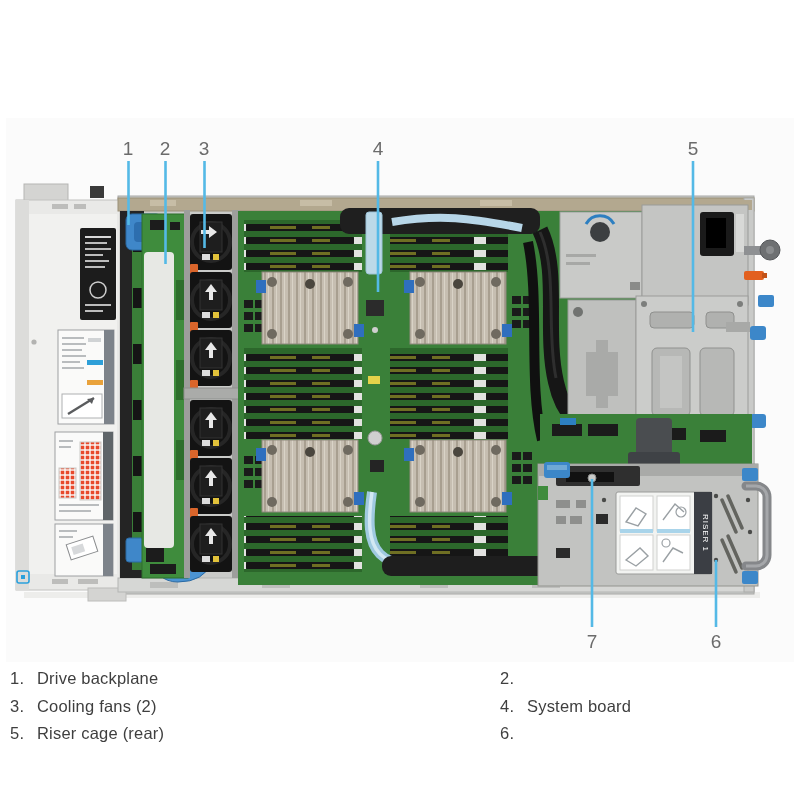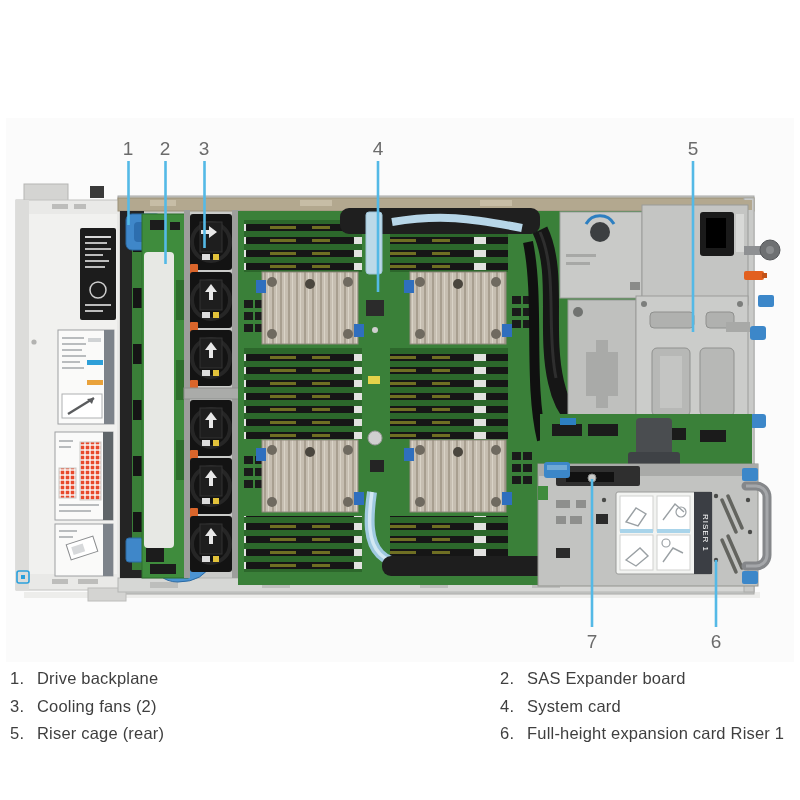--- a/index.html
+++ b/index.html
@@ -458,26 +458,24 @@
       <span class="legend-label">Cooling fans (2)</span>
     </div>
     <div class="legend-row">
       <span class="legend-num">5.</span>
       <span class="legend-label">Riser cage (rear)</span>
     </div>
   </div>
   <div class="legend-col right">
     <div class="legend-row">
       <span class="legend-num">2.</span>
-      <span class="legend-label">SAS Expander board</span>
     </div>
     <div class="legend-row">
       <span class="legend-num">4.</span>
-      <span class="legend-label">System card</span>
+      <span class="legend-label">System board</span>
     </div>
     <div class="legend-row">
       <span class="legend-num">6.</span>
-      <span class="legend-label">Full-height expansion card Riser 1</span>
     </div>
   </div>
 </div>
 
 </div>
 
 </body></html>

